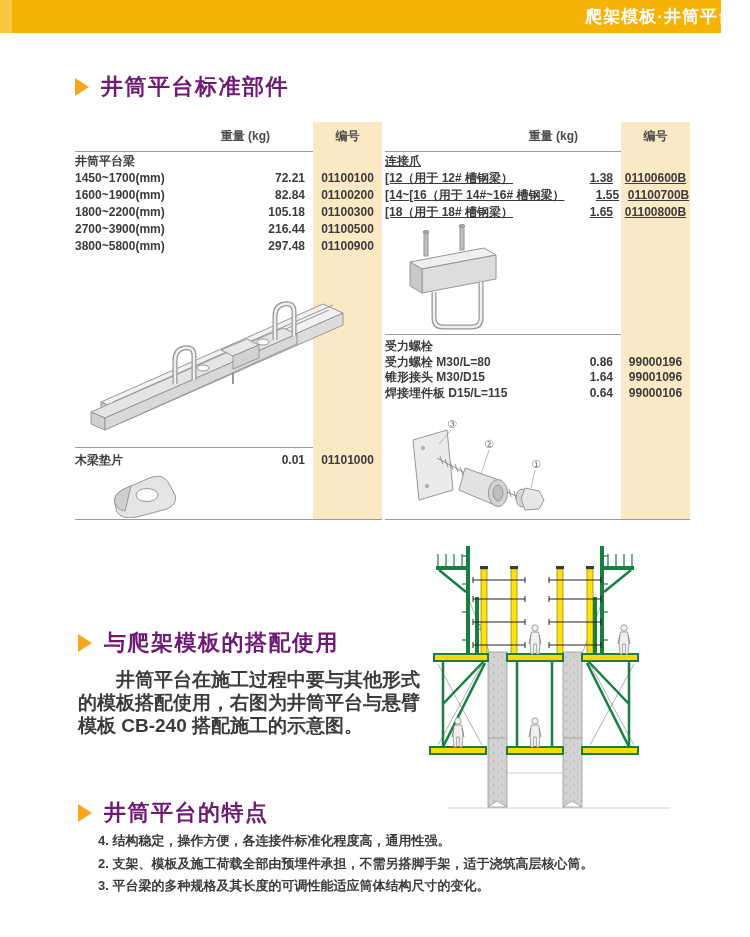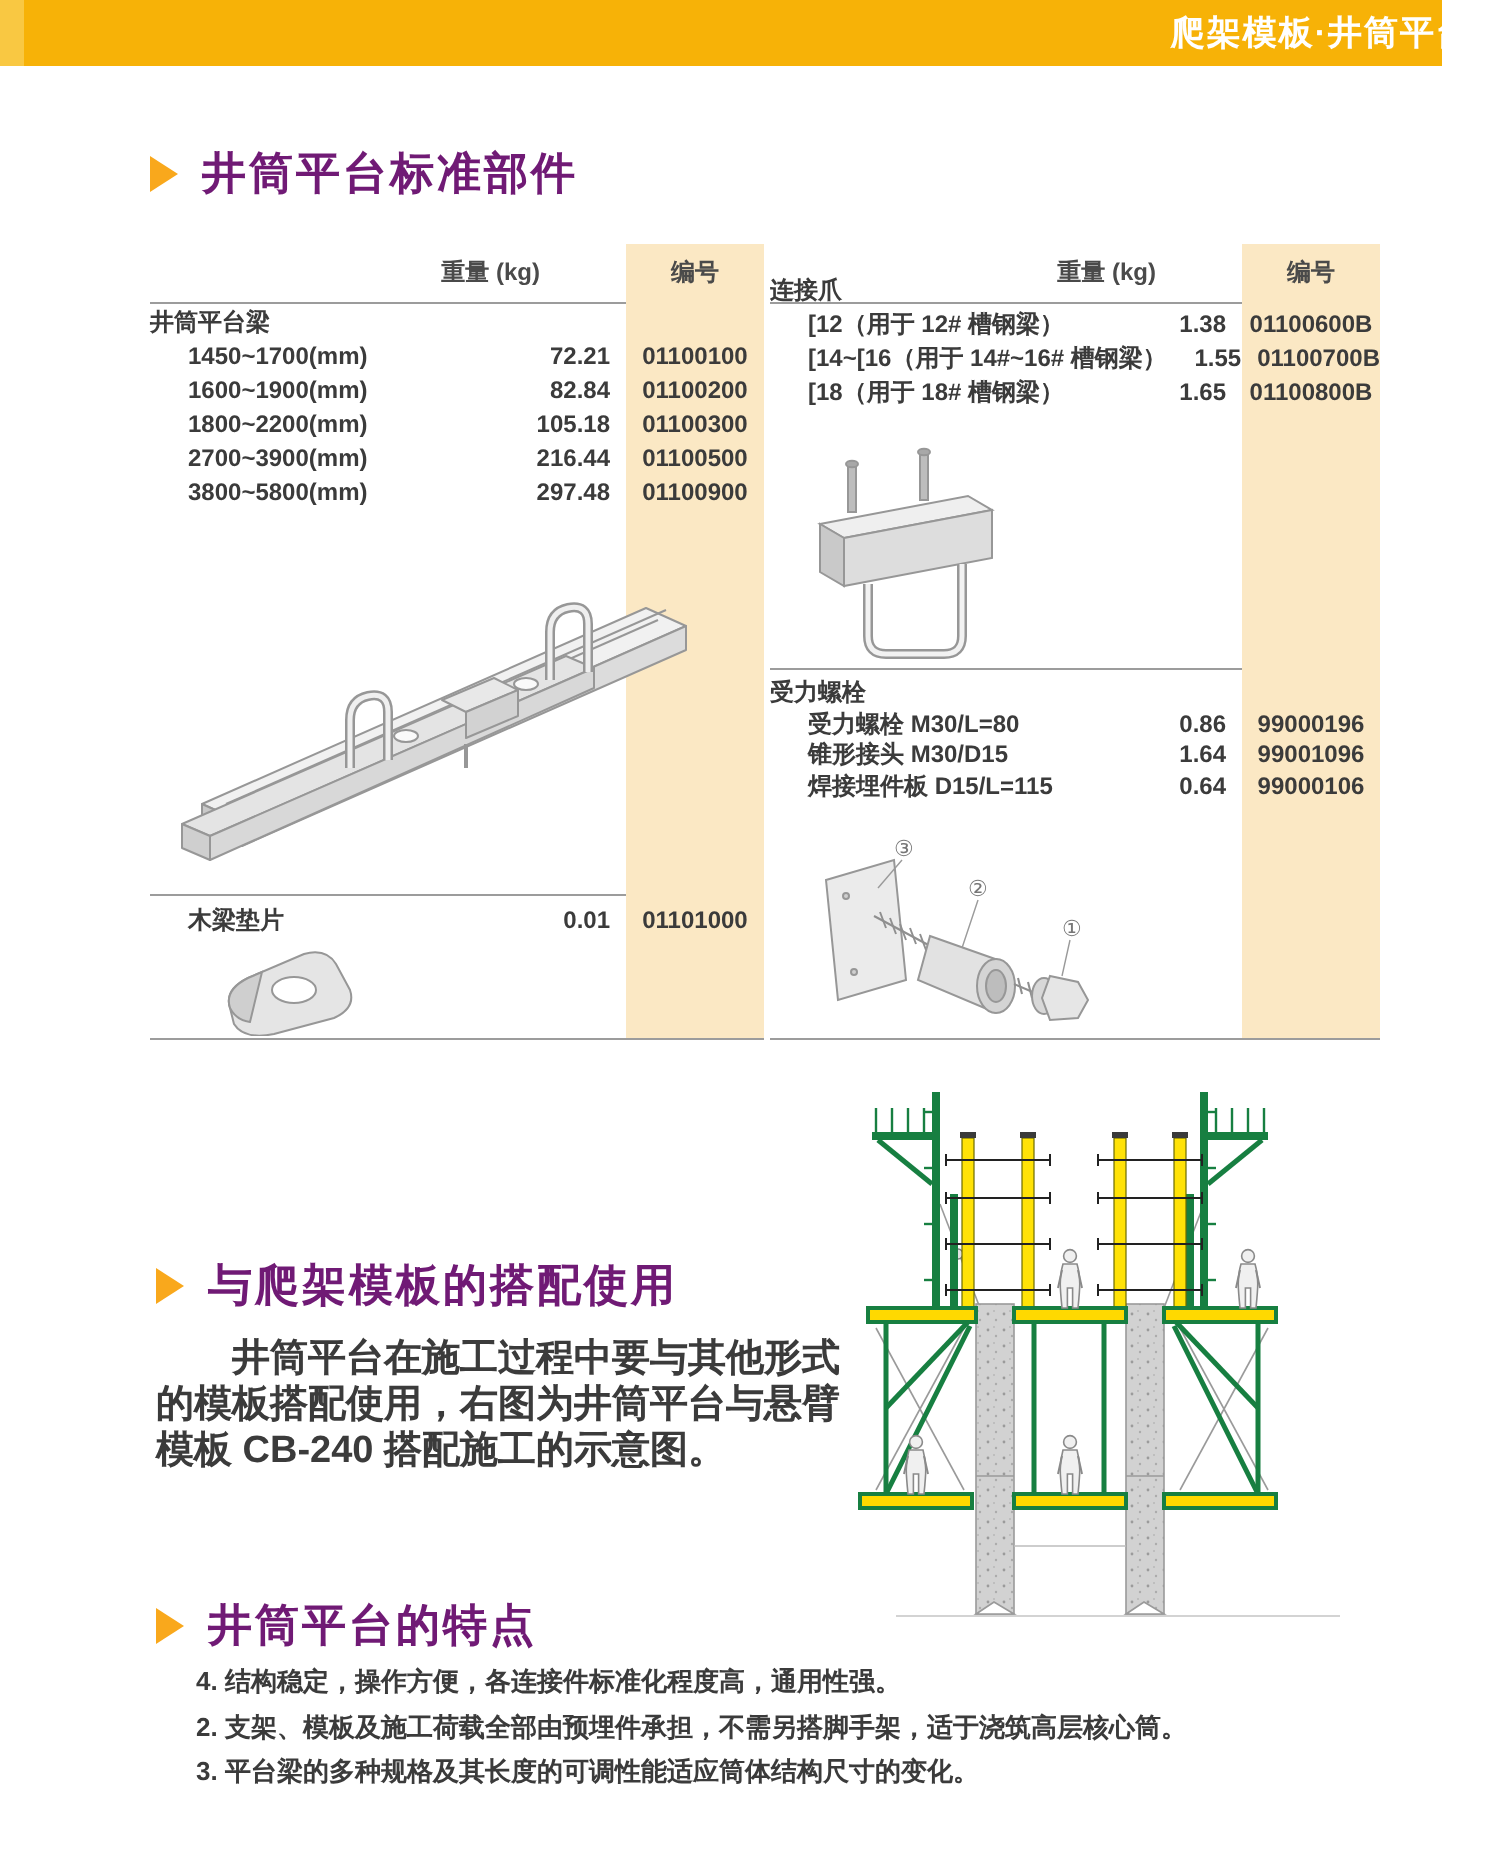--- a/index.html
+++ b/index.html
@@ -25,21 +25,21 @@
   .code-col-bg{position:absolute;top:0;right:0;bottom:0;width:69px;background:#FBE8C4;}
   .thead{position:absolute;left:0;top:6px;width:100%;display:flex;font-size:12px;
          font-weight:700;color:#4a4a4a;}
   .thead .h-name{flex:1;}
   .thead .h-weight{width:60px;text-align:right;padding-right:8px;}
   .thead .h-code{width:69px;text-align:center;padding-left:35px;}
   .hline{position:absolute;left:0;height:1px;background:#9c9c9c;}
   .rows{position:absolute;left:0;width:100%;font-size:12px;font-weight:600;}
   .t-row{display:flex;line-height:17px;}
   .t-row.compact{line-height:15.5px;}
-  .t-name{flex:1;white-space:nowrap;margin-left:19px;}
+  .t-name{flex:1;white-space:nowrap;}
   .t-weight{width:60px;text-align:right;padding-right:8px;}
   .t-code{width:69px;text-align:center;}
   .grp-label{line-height:17px;}
   .bottomline{position:absolute;left:0;bottom:0;width:100%;height:1px;background:#9c9c9c;}
   .draw{position:absolute;}
 
   
   .para{position:absolute;left:78px;top:668px;width:350px;font-size:19px;font-weight:600;
         line-height:23px;text-indent:2em;color:#3b3b3b;margin:0;}
 
@@ -149,21 +149,21 @@
 
   <div class="ptable right">
     <div class="code-col-bg"></div>
     <div class="thead">
       <div class="h-name"></div>
       <div class="h-weight">重量 (kg)</div>
       <div class="h-code">编号</div>
     </div>
     <div class="hline" style="top:29px;width:236px;"></div>
 
-    <div class="rows" style="top:15px;">
+    <div class="rows" style="top:31px;text-decoration:underline;">
       <div class="grp-label">连接爪</div>
       <div class="t-row">
         <span class="t-name">[12（用于 12# 槽钢梁）</span>
         <span class="t-weight">1.38</span>
         <span class="t-code">01100600B</span>
       </div>
       <div class="t-row">
         <span class="t-name">[14~[16（用于 14#~16# 槽钢梁）</span>
         <span class="t-weight">1.55</span>
         <span class="t-code">01100700B</span>

